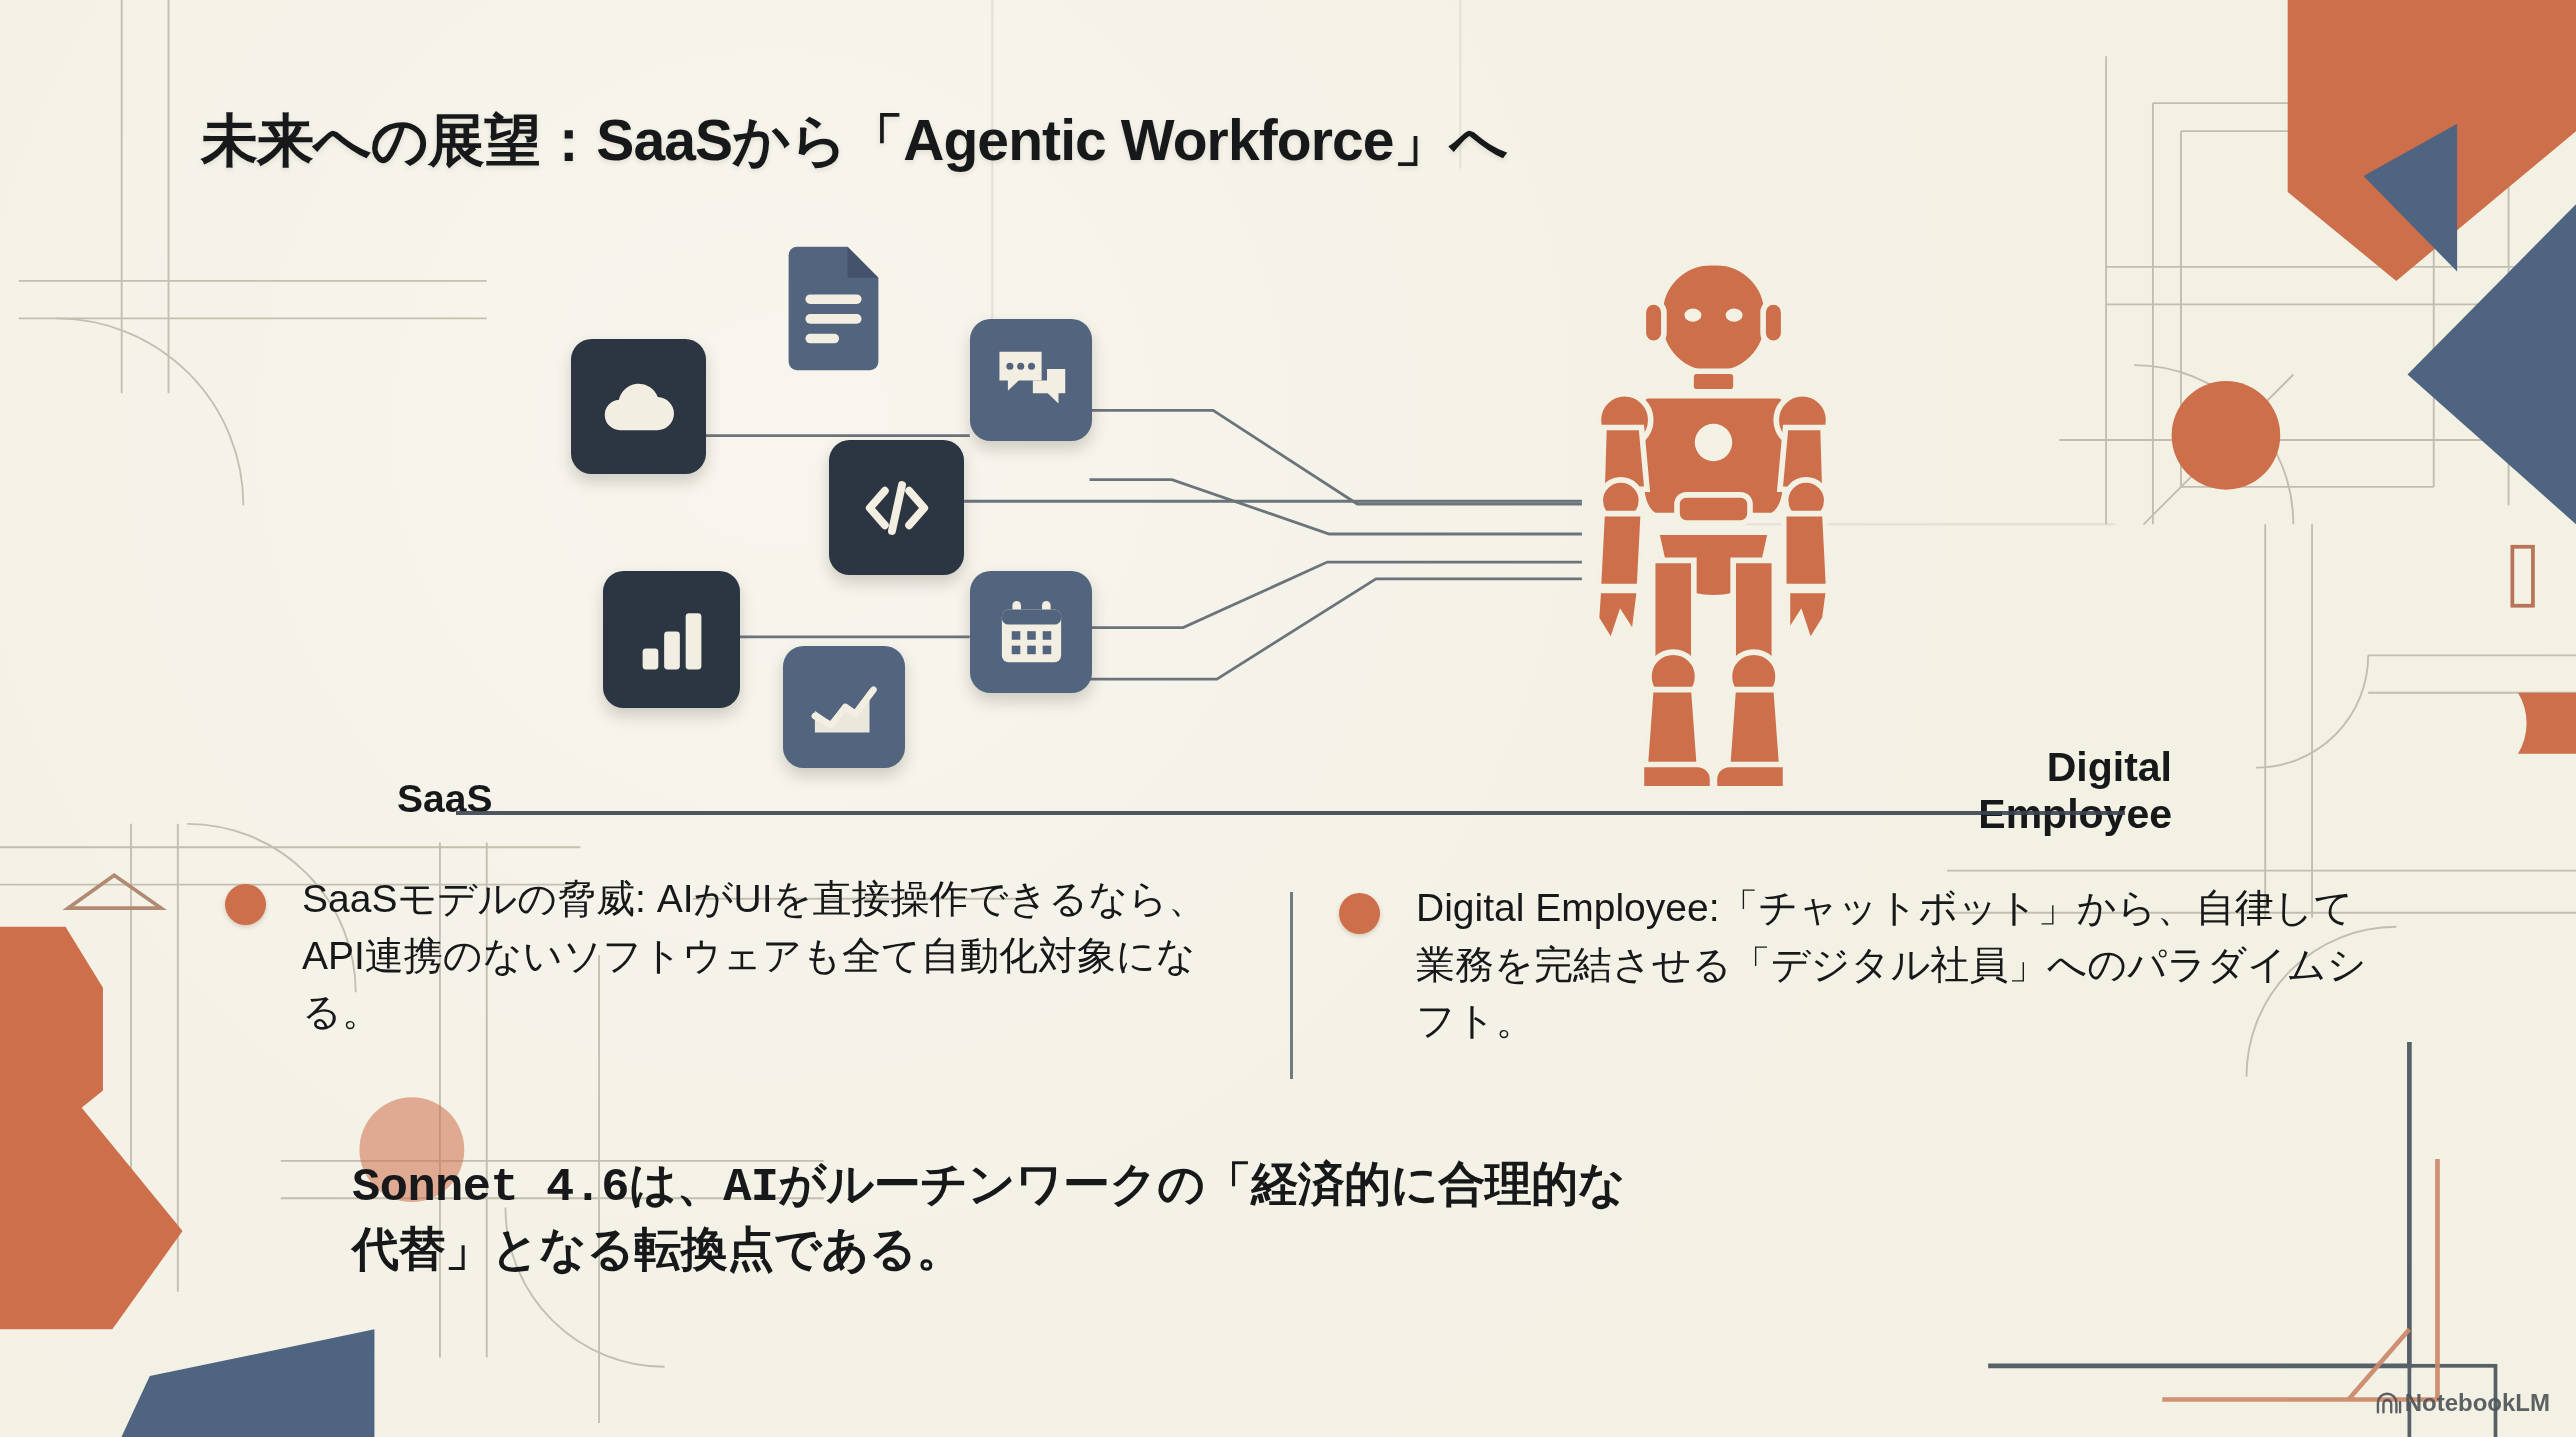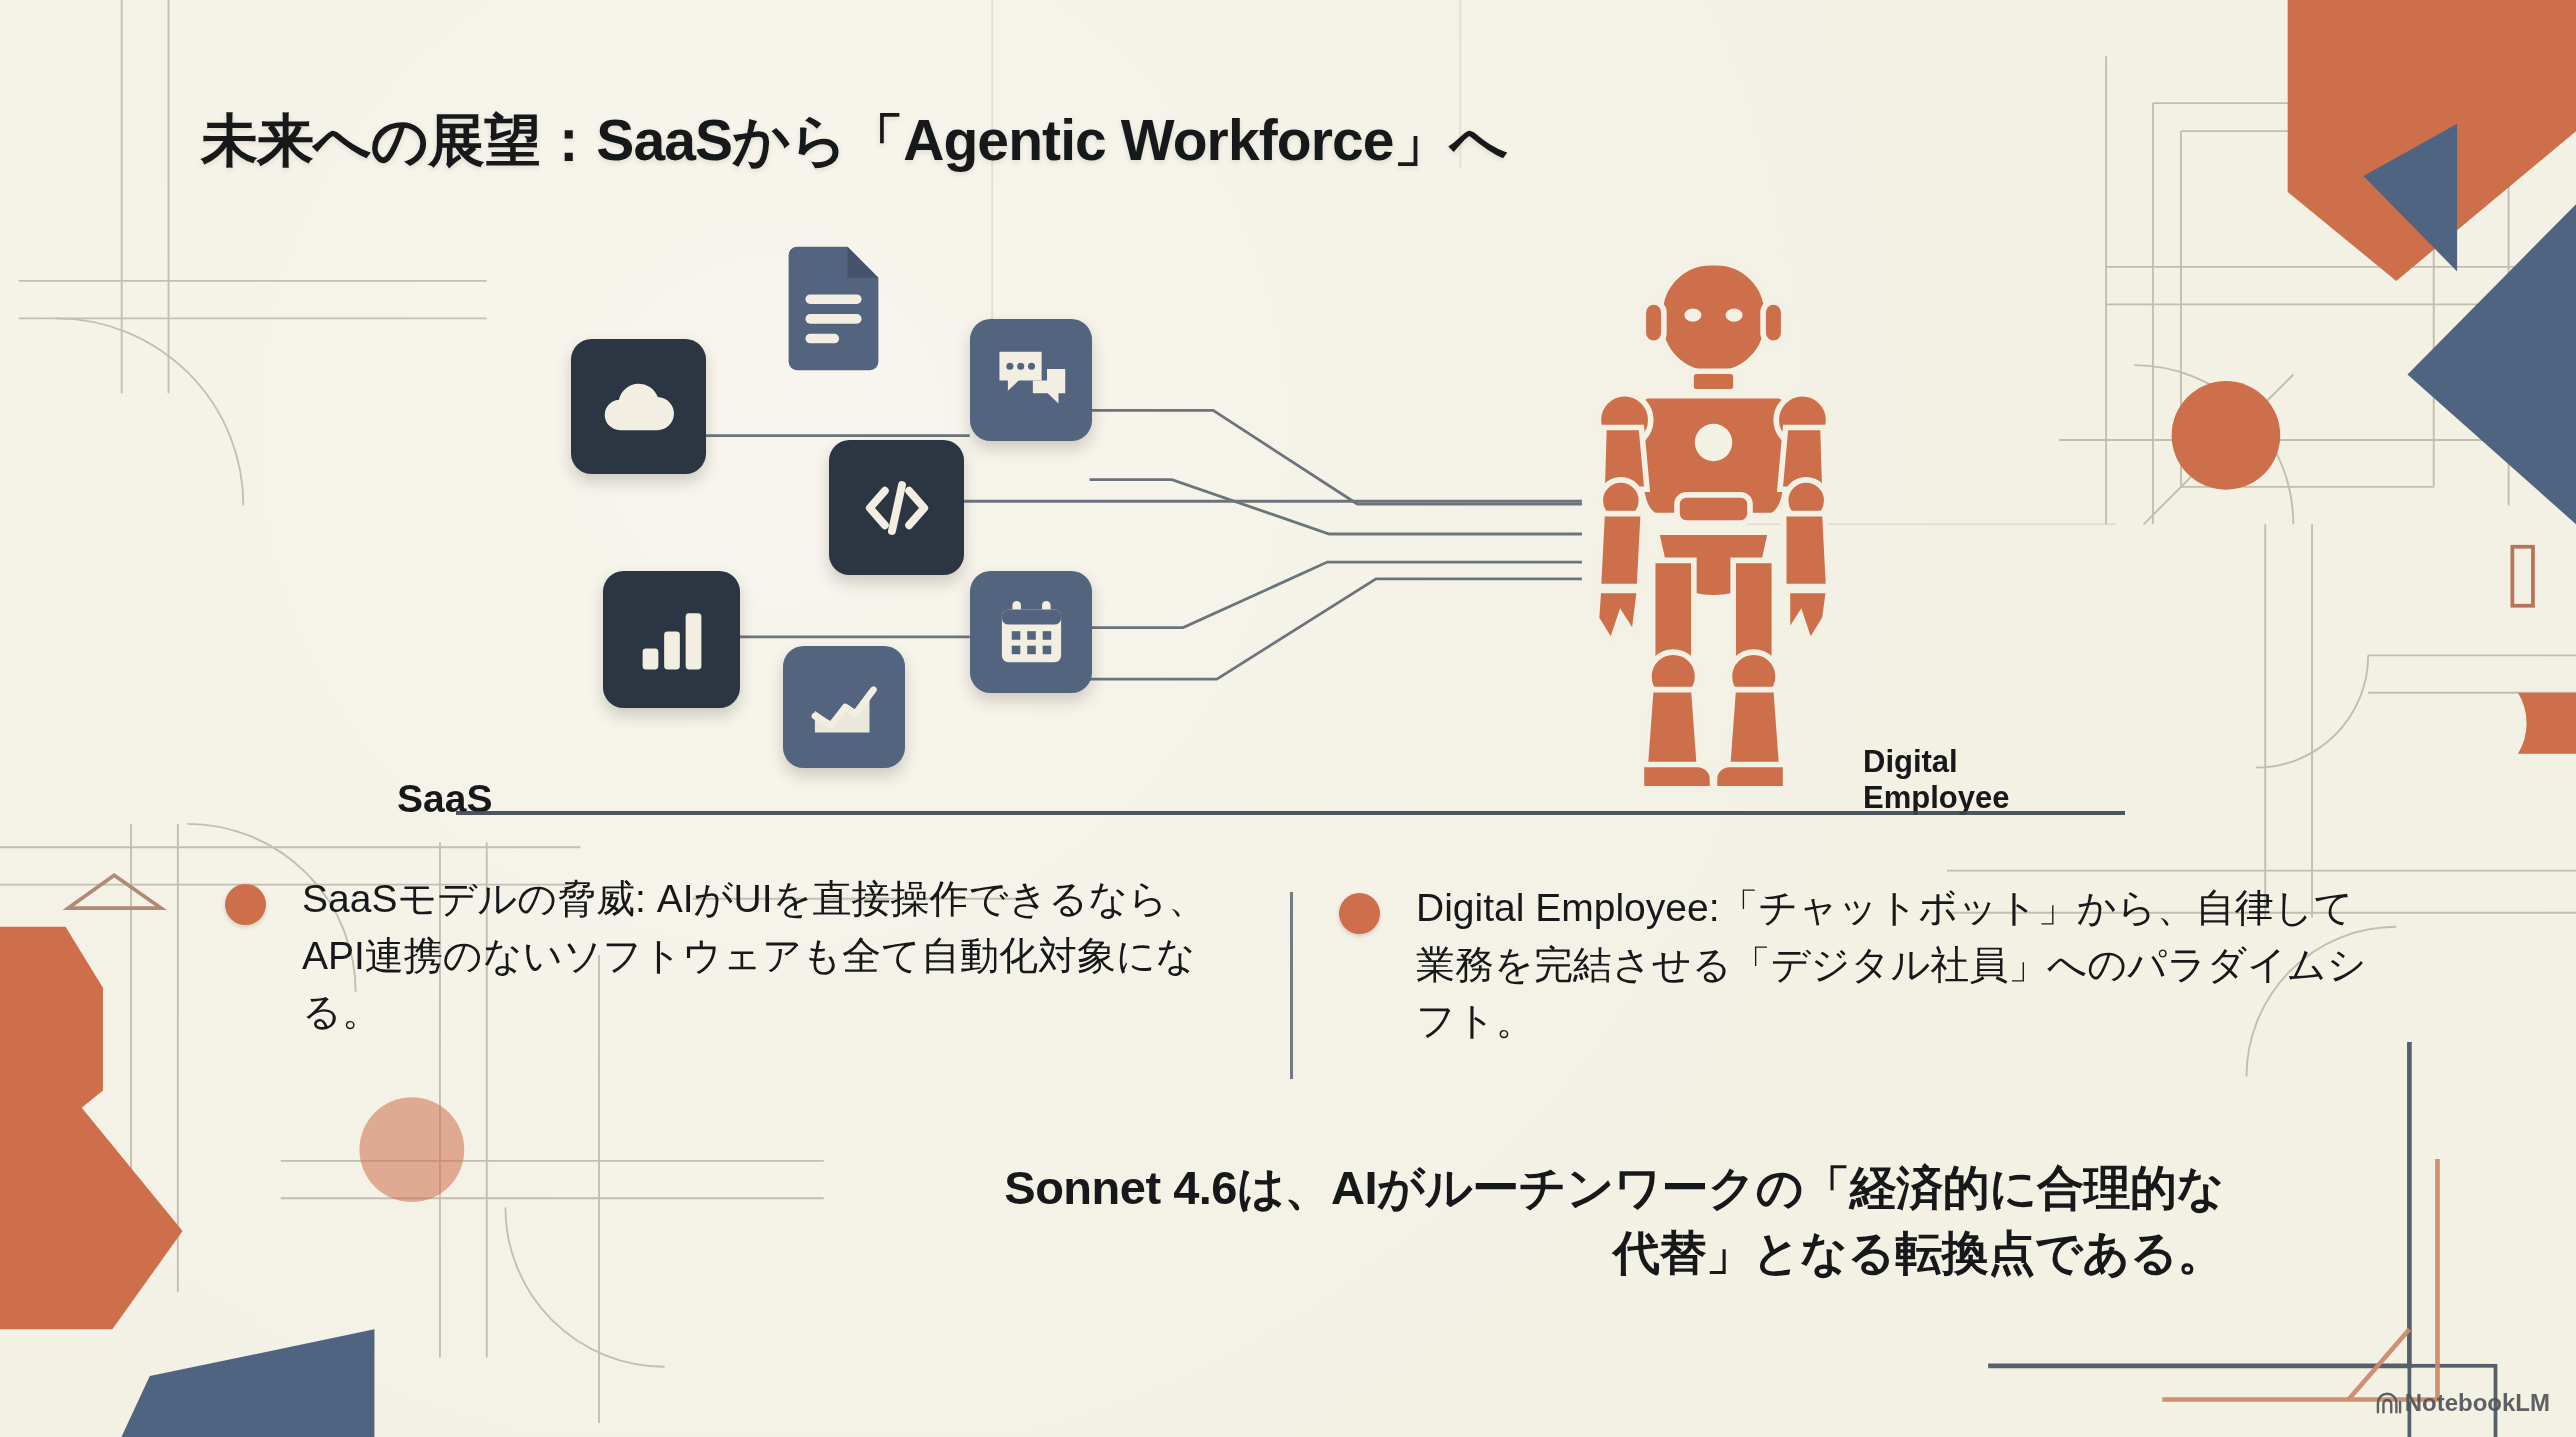--- a/index.html
+++ b/index.html
@@ -40,21 +40,21 @@
   }
   .tile-dark { background:#2b3642; }
   .tile-slate { background:#53647e; }
 
   .saas-label {
     position:absolute; left:397px; top:524px;
     font-size:39px; font-weight:700; color:#16181a;
   }
   .de-label {
     position:absolute; left:1863px; top:491px; width:309px;
-    text-align:left; font-size:31px; font-weight:700; color:#16181a;
+    text-align:right; font-size:41px; font-weight:700; color:#16181a;
     line-height:1.15;
   }
 
   .ground-line {
     position:absolute; left:456px; top:811px; width:1669px; height:3.7px;
     background:#3b4450; opacity:.9;
   }
 
   
   .bullets { position:absolute; left:0; top:871px; width:2576px; }
@@ -68,22 +68,22 @@
     font-size:39px; line-height:1.45; color:#16181a; font-weight:400;
   }
   .col-divider {
     position:absolute; left:1290px; top:20.6px; width:2.8px; height:187px;
     background:#5c6670; opacity:.85;
   }
 
   
   .conclusion {
     position:absolute; left:352px; top:1156px; width:1872px;
-    text-align:right; font-size:47px; font-weight:700; color:#16181a;
-    line-height:1.38; letter-spacing:-0.5px;
+    text-align:left; font-size:47px; font-weight:700; color:#16181a;
+    line-height:1.38; letter-spacing:-0.5px;font-family:Liberation Mono, monospace;
   }
 
   
   .watermark {
     position:absolute; right:26px; bottom:20.6px;
     display:flex; align-items:center; gap:2px;
     color:#4d5257; font-size:24px; font-weight:600; opacity:.9;justify-content:space-between;
   }
 </style>
 </head>

